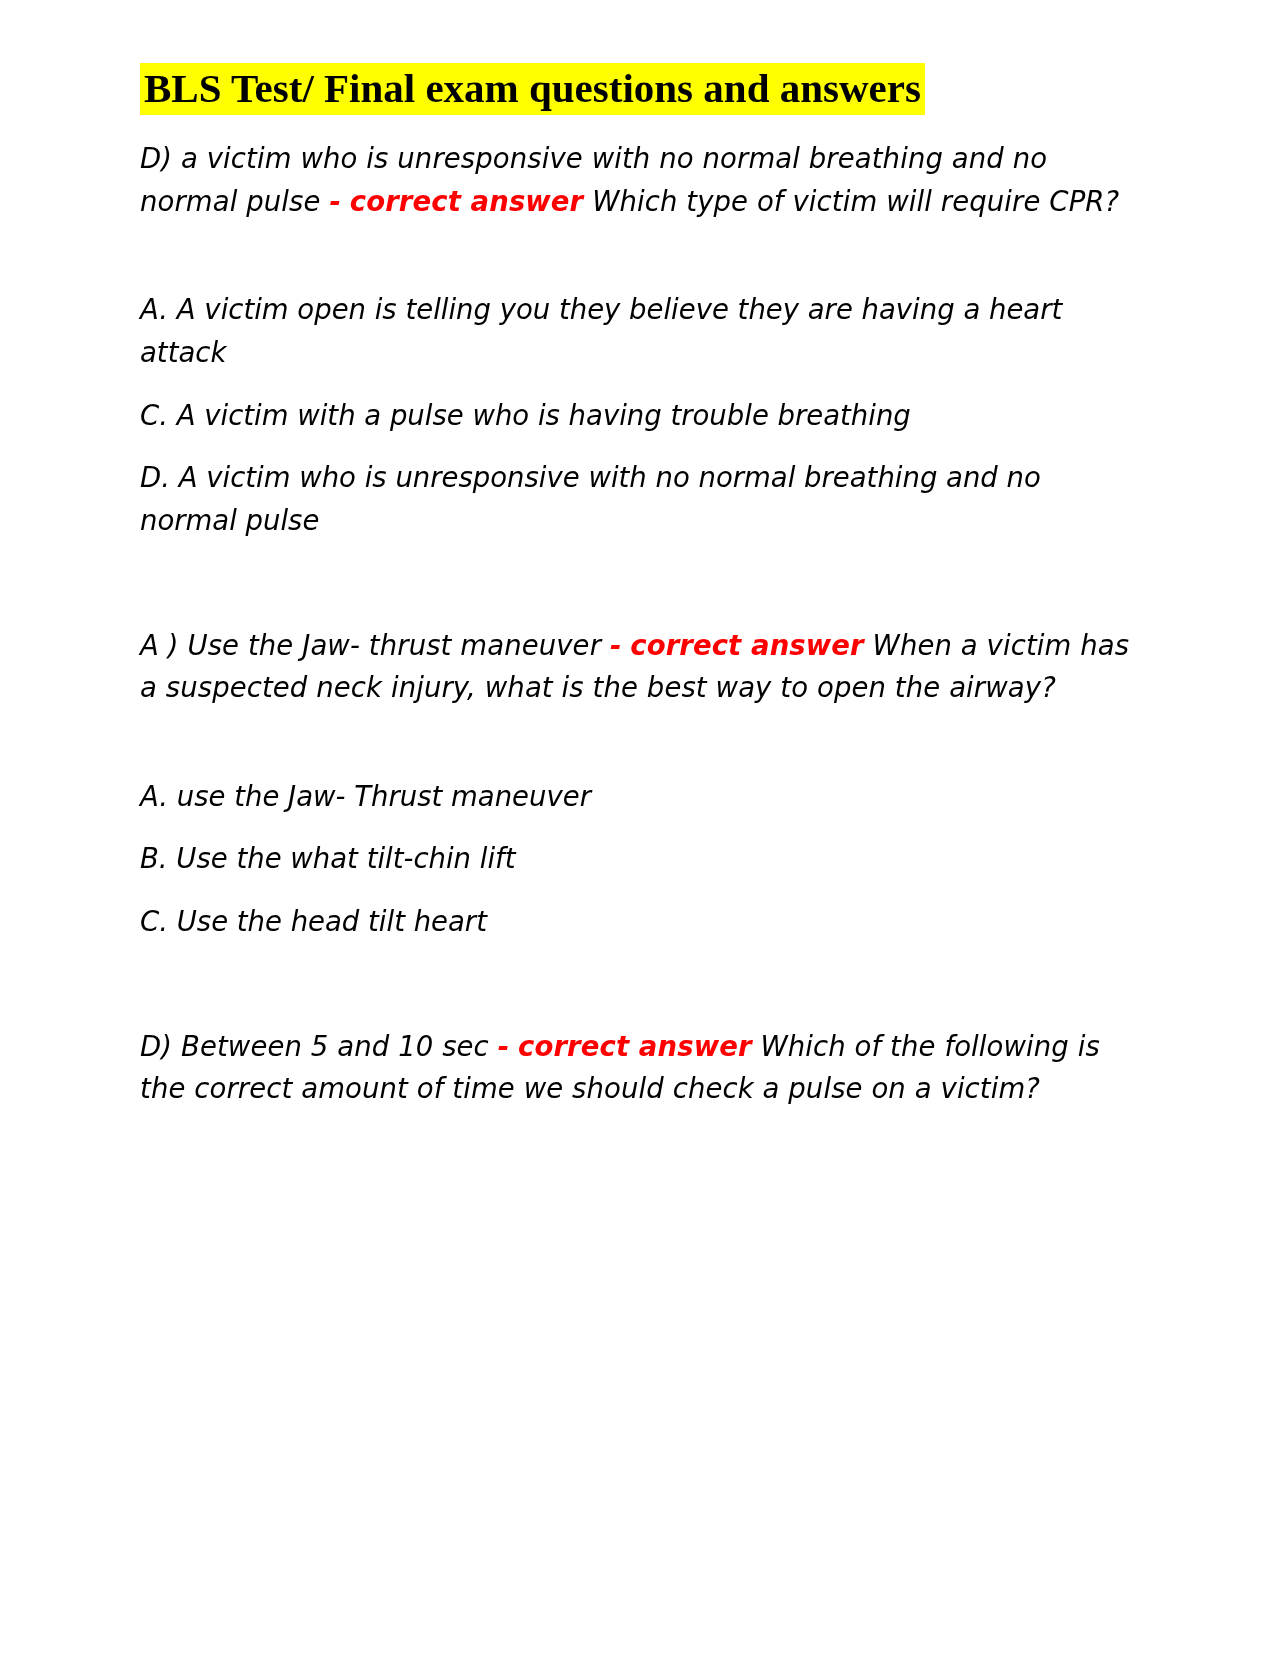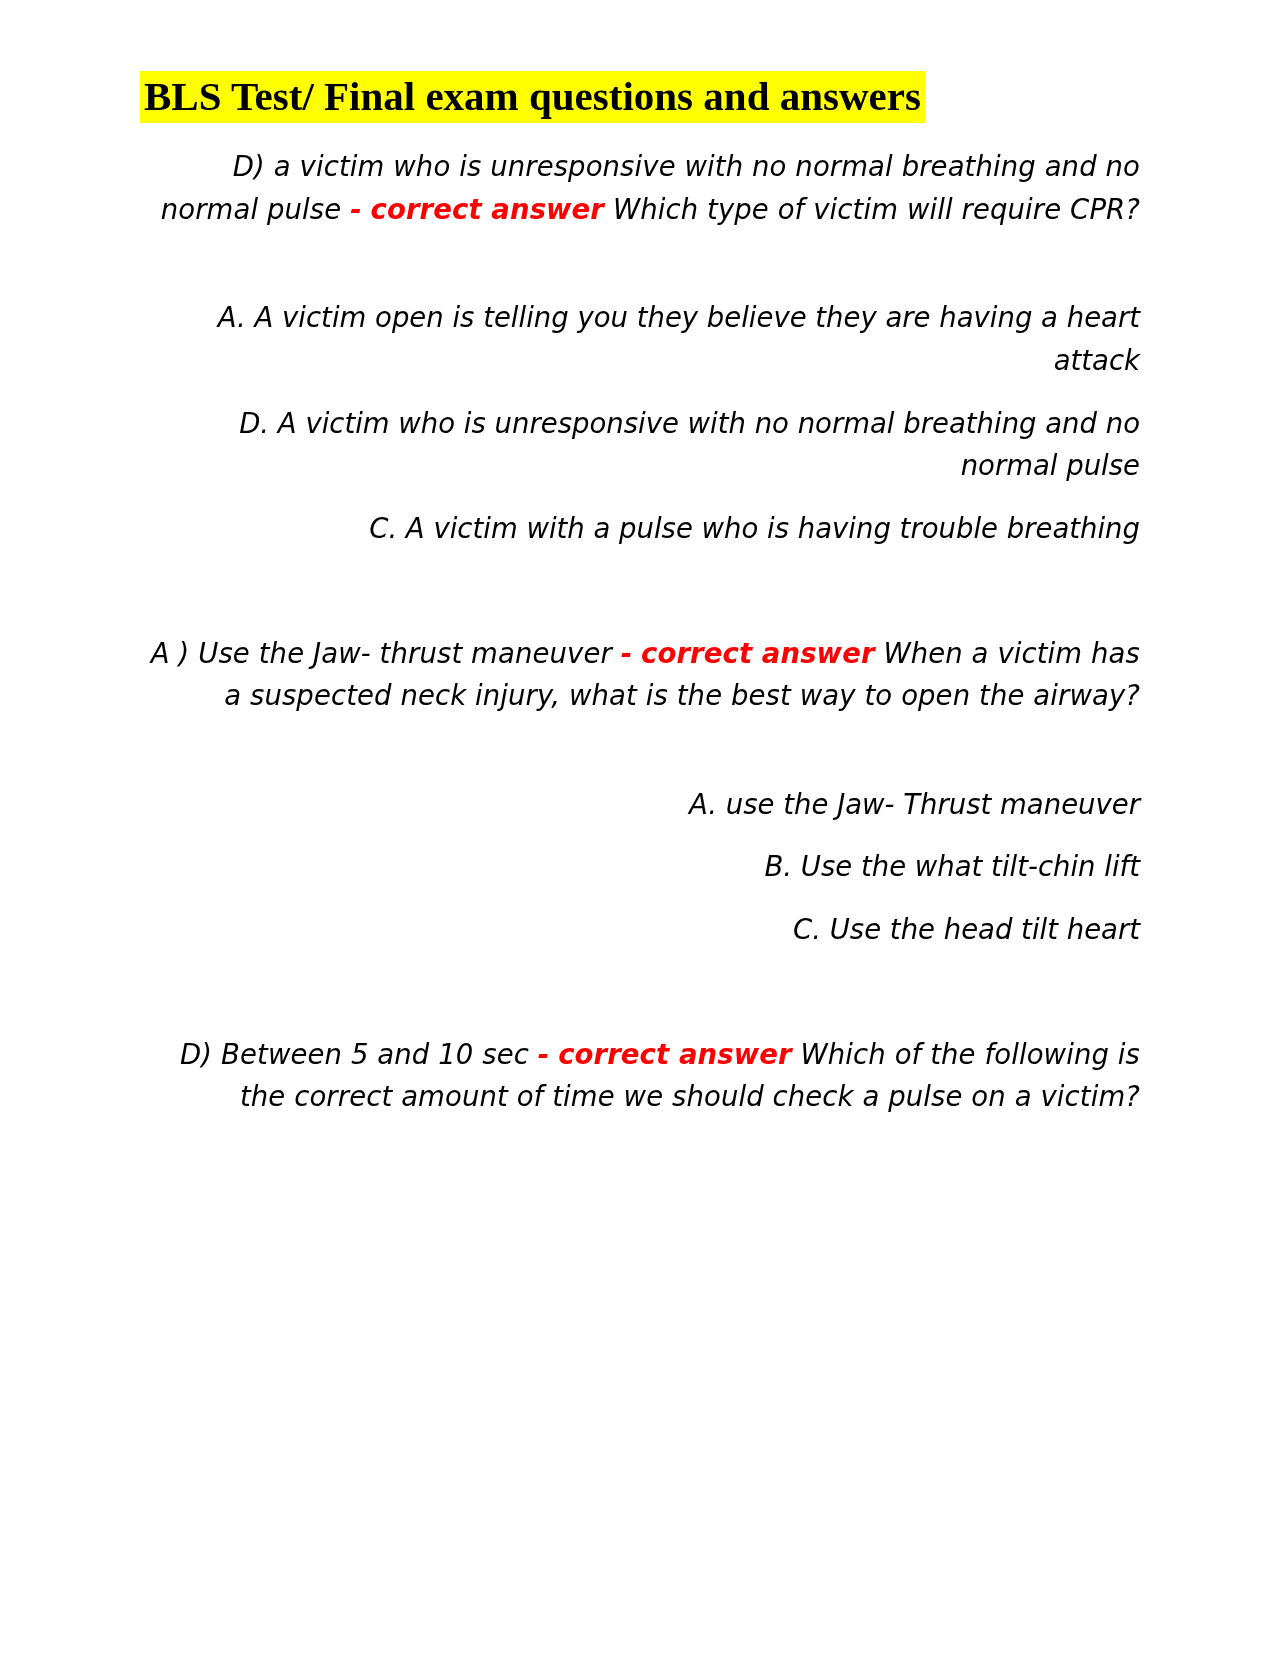--- a/index.html
+++ b/index.html
@@ -22,21 +22,21 @@
   .doc-title {
     font-family: "Liberation Serif", serif;
     font-weight: bold;
     font-size: 41px;
     line-height: 1.2;
     color: #000000;
     margin: 0 0 18px 0;
     display: inline-block;
   }
   .title-wrap {
-    margin: 12px 0 6px 0;
+    margin: 4px 0 6px 0;
     text-decoration: underline;
   }
   .hl {
     background: #ffff00;
     padding: 2px 4px 4px 4px;
     display: inline;
     box-decoration-break: clone;
     -webkit-box-decoration-break: clone;
   }
   .para {
@@ -60,21 +60,21 @@
   }
   .gap-md { height: 52px; }
   .gap-lg { height: 62px; }
   .opt {
     font-family: "DejaVu Sans", sans-serif;
     font-style: italic;
     font-size: 27.5px;
     line-height: 1.55;
     margin: 0 0 20px 0;
   }
-  .block { margin: 0; text-align: right; }
+  .block { margin: 0; }
 </style>
 </head>
 <body>
 
 <div class="page">
 
   <div class="title-wrap">
     <span class="doc-title"><span class="hl">BLS Test/ Final exam questions and answers</span></span>
   </div>
 
@@ -82,22 +82,22 @@
     <p class="para">
       <span>D) a victim who is unresponsive with no normal breathing and no normal pulse</span>
       <span class="dash">-</span>
       <span class="answer">correct answer</span>
       <span>Which type of victim will require CPR?</span>
     </p>
 
     <div class="gap-md"></div>
 
     <p class="opt">A. A victim open is telling you they believe they are having a heart attack</p>
+    <p class="opt">C. A victim with a pulse who is having trouble breathing</p>
     <p class="opt">D. A victim who is unresponsive with no normal breathing and no normal pulse</p>
-    <p class="opt">C. A victim with a pulse who is having trouble breathing</p>
   </div>
 
   <div class="gap-lg"></div>
 
   <div class="block">
     <p class="para">
       <span>A ) Use the Jaw- thrust maneuver</span>
       <span class="dash">-</span>
       <span class="answer">correct answer</span>
       <span>When a victim has a suspected neck injury, what is the best way to open the airway?</span>

